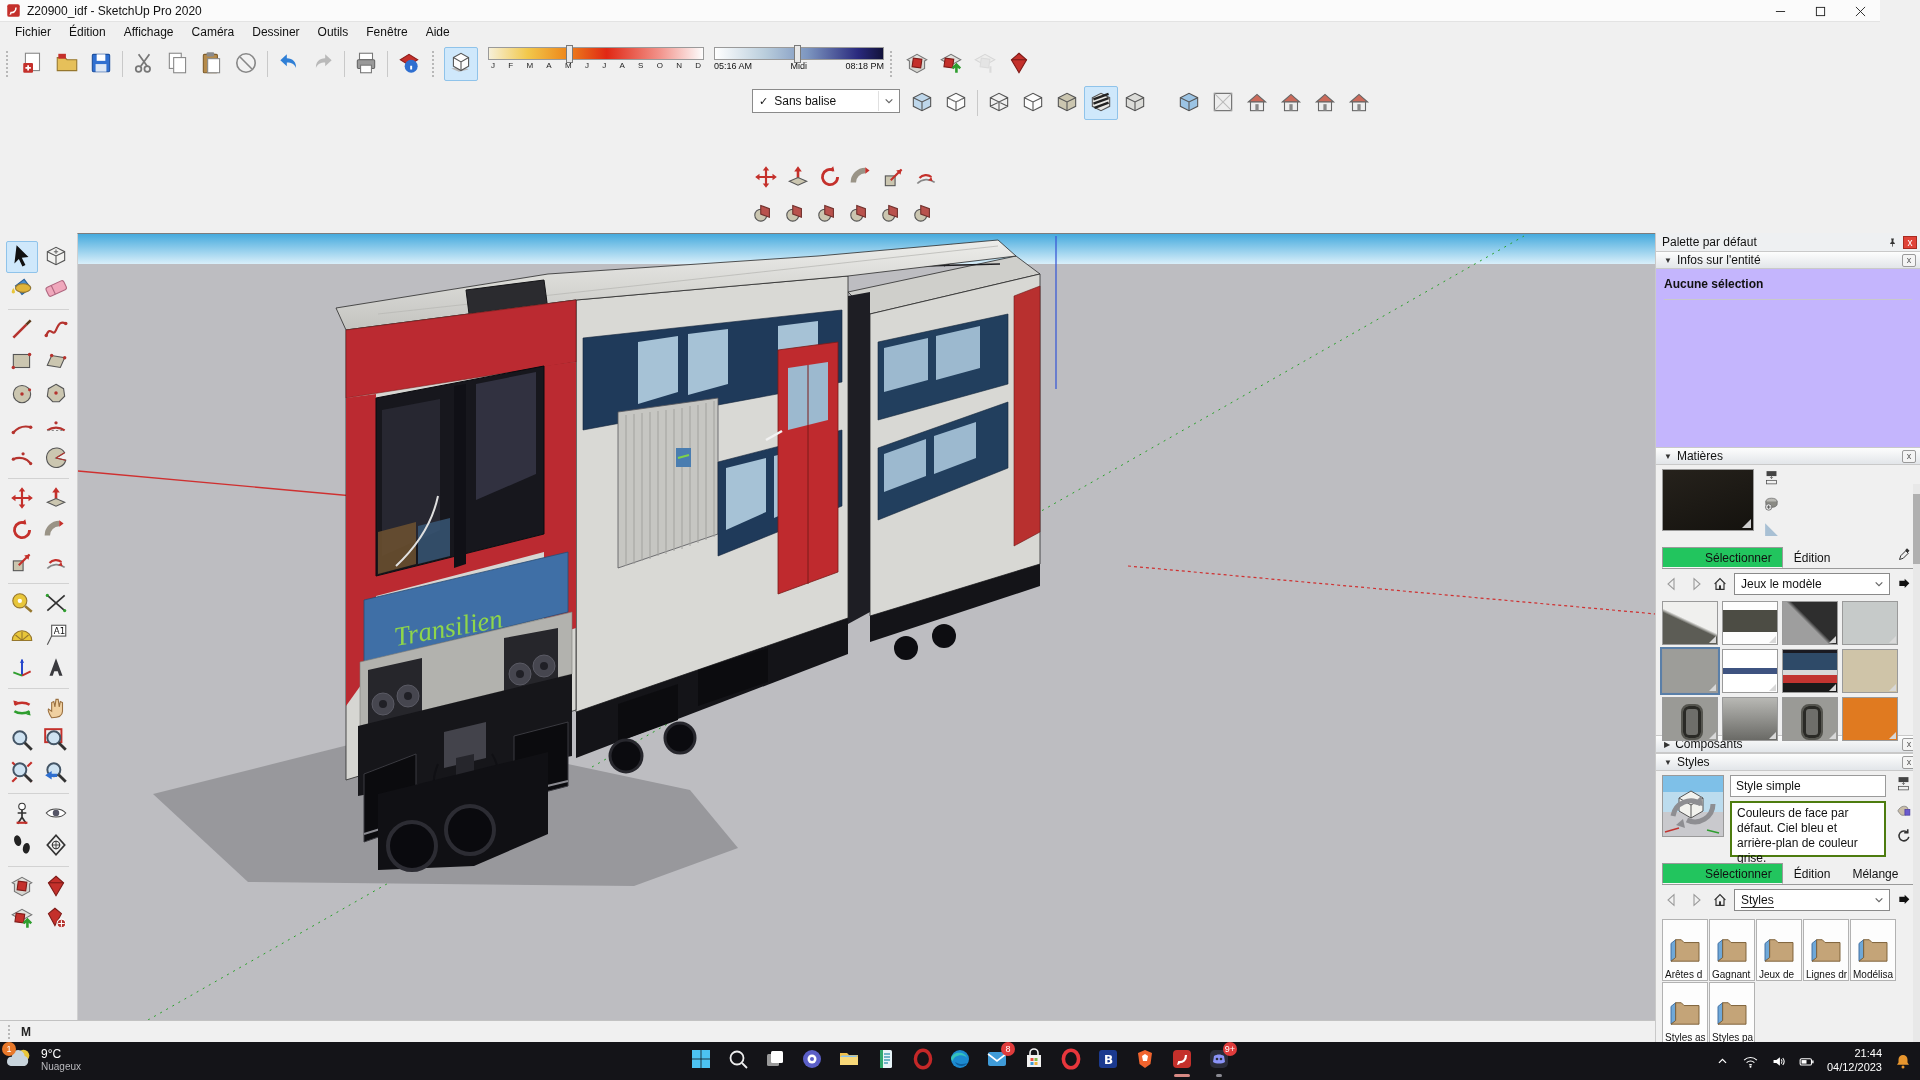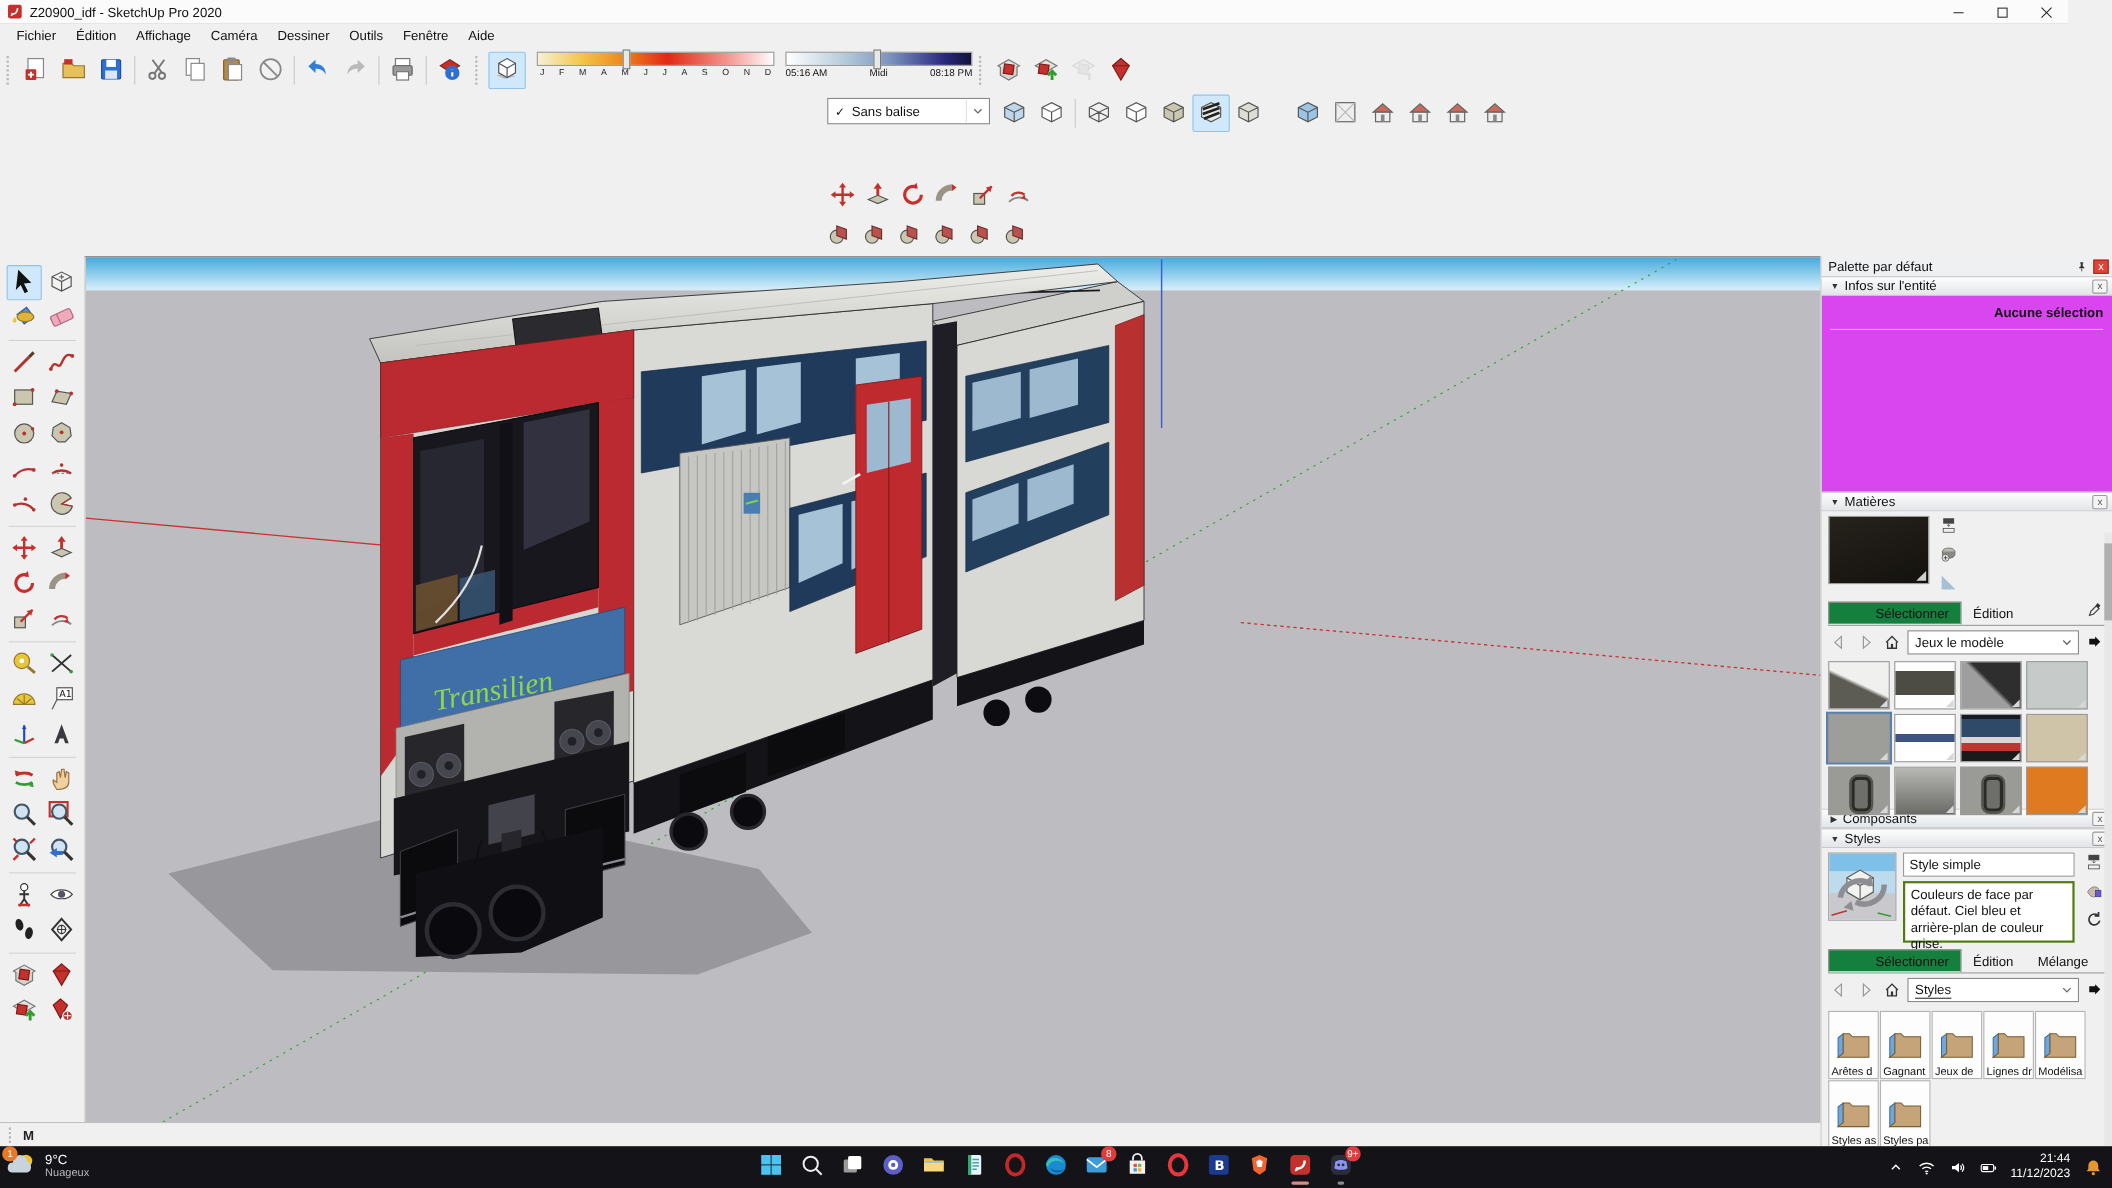--- a/index.html
+++ b/index.html
@@ -67,33 +67,33 @@
   .panel { position:absolute; left:1655px; top:233px; width:265px; height:809px; background:#f0f0f0; border-left:1px solid #c9c9c9; display:flex; flex-direction:column; overflow:hidden; }
   .pal-head { height:18px; display:flex; align-items:center; padding:0 3px 0 6px; color:#111; background:#eef0f2; }
   .pal-head .ptitle { flex:1; }
   .pinbtn { width:16px; height:14px; display:flex; align-items:center; justify-content:center; }
   .pinbtn svg { width:11px; height:11px; }
   .redx { width:14px; height:13px; background:#e04338; color:#fff; font-size:10px; line-height:12px; text-align:center; border:1px solid #a82a20; margin-left:3px; }
   .sect-head { height:18px; display:flex; align-items:center; gap:5px; padding:0 4px 0 8px; background:linear-gradient(#fdfdfd,#e2e5e9); border-top:1px solid #c9c9c9; border-bottom:1px solid #c9c9c9; color:#111; }
   .sect-head .tri { font-size:8px; color:#333; }
   .sect-head .stitle { flex:1; }
   .xbox { width:14px; height:13px; border:1px solid #9a9a9a; background:#f4f4f4; color:#555; font-size:9px; line-height:11px; text-align:center; border-radius:2px; }
-  .entity-body { height:178px; background:#d946ef; padding:8px 8px 0;text-align:right; }
+  .entity-body { height:178px; background:#c4b5fd; padding:8px 8px 0; }
   .entity-body .msg { font-weight:bold; color:#111; padding-bottom:8px; border-bottom:1px solid #c9c9c9; }
 
   .mat-body { height:270px; background:#f0f0f0; padding:4px 6px 0; position:relative; }
   .mat-top { display:flex; gap:6px; }
   .mat-preview { width:92px; height:62px; background:linear-gradient(160deg,#26221c,#14120e); border:1px solid #9a9a9a; position:relative; }
   .mat-preview:after { content:""; position:absolute; right:2px; bottom:2px; border-left:9px solid transparent; border-bottom:9px solid #cfcfcf; }
   .mat-name { flex:1; height:24px; background:#fff; border:1px solid #9a9a9a; padding:3px 5px; color:#111; }
   .sidecol { width:22px; display:flex; flex-direction:column; gap:6px; align-items:center; }
   .sidecol svg { width:17px; height:17px; }
   .tabs { display:flex; align-items:flex-end; height:22px; margin-top:6px; border-bottom:1px solid #9a9a9a; position:relative; }
   .tab { padding:3px 10px 2px; color:#111; border:1px solid transparent; }
-  .tab.act { background:#15803d; border-color:#9a9a9a; border-bottom-color:#f7f7f7;padding-left:42px; }
+  .tab.act { background:#22c55e; border-color:#9a9a9a; border-bottom-color:#f7f7f7;padding-left:42px; }
   .tabs .tool { position:absolute; right:2px; bottom:3px; }
   .tabs .tool svg { width:15px; height:15px; }
   .navrow { display:flex; align-items:center; gap:4px; padding:4px 0; }
   .navbtn { width:20px; height:20px; display:flex; align-items:center; justify-content:center; }
   .navbtn svg { width:16px; height:16px; }
   .combo { flex:1; height:22px; background:#fff; border:1px solid #8a8a8a; display:flex; align-items:center; padding-left:6px; position:relative; color:#111; }
   .combo .dd { position:absolute; right:1px; top:1px; width:18px; height:18px; display:flex; align-items:center; justify-content:center; color:#555; }
   .combo.focus .cval { border-bottom:1px solid #333; }
   .swgrid { display:flex; flex-wrap:wrap; gap:4px; padding-top:2px; width:248px; }
   .sw { width:56px; height:44px; border:1px solid #9a9a9a; background:#ddd; position:relative; }
@@ -1345,21 +1345,21 @@
         </span>
       <span class="traybtn">
           <svg viewBox="0 0 24 24">
             <rect x="3" y="8" width="16" height="9" rx="2" fill="none" stroke="#fff" stroke-width="1.5"></rect>
             <rect x="20" y="10.5" width="2" height="4" fill="#fff"></rect>
             <rect x="5" y="10" width="7" height="5" fill="#fff"></rect>
           </svg>
         </span>
       <div class="clock">
         <div>21:44</div>
-        <div>11/12/2023</div>
+        <div>04/12/2023</div>
       </div>
       <span class="bell">
           <svg viewBox="0 0 24 24">
             <path d="M12 4a6 6 0 0 1 6 6v4l2 3H4l2-3v-4a6 6 0 0 1 6-6z" fill="#e8962e"></path>
             <circle cx="12" cy="20" r="2" fill="#e8962e"></circle>
           </svg>
         </span>
     </div>
   </div>
 </div>

